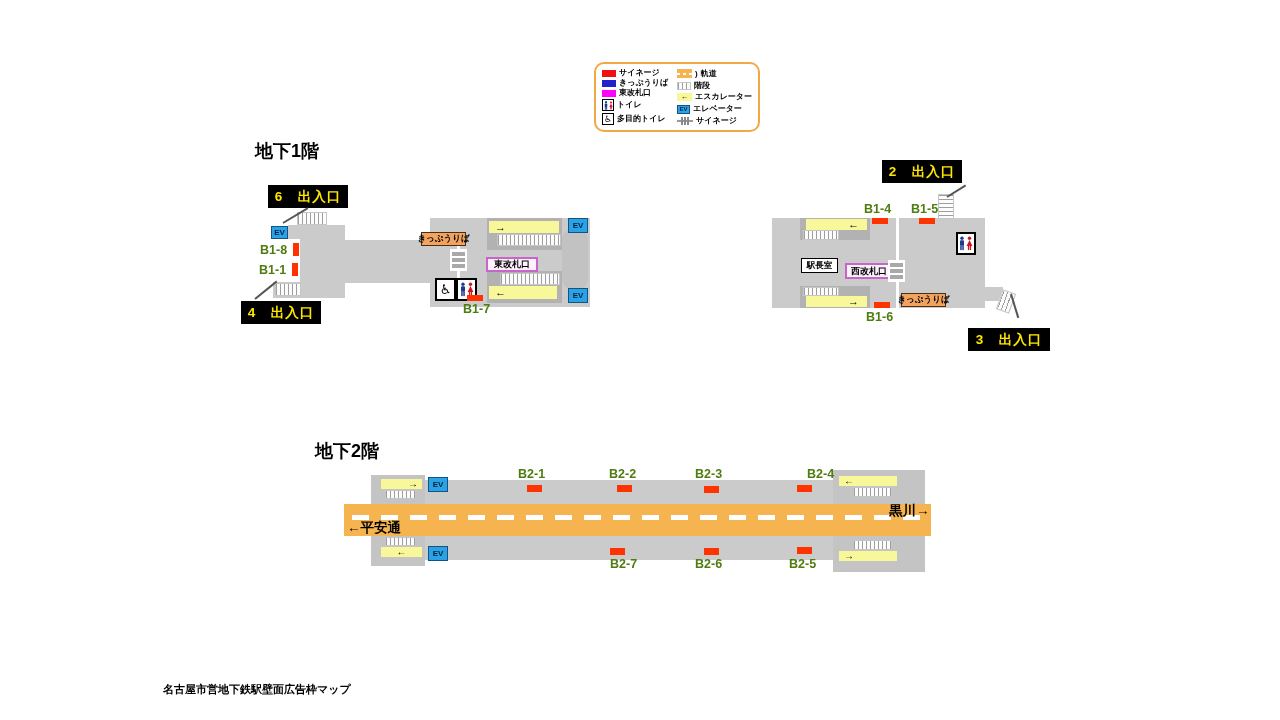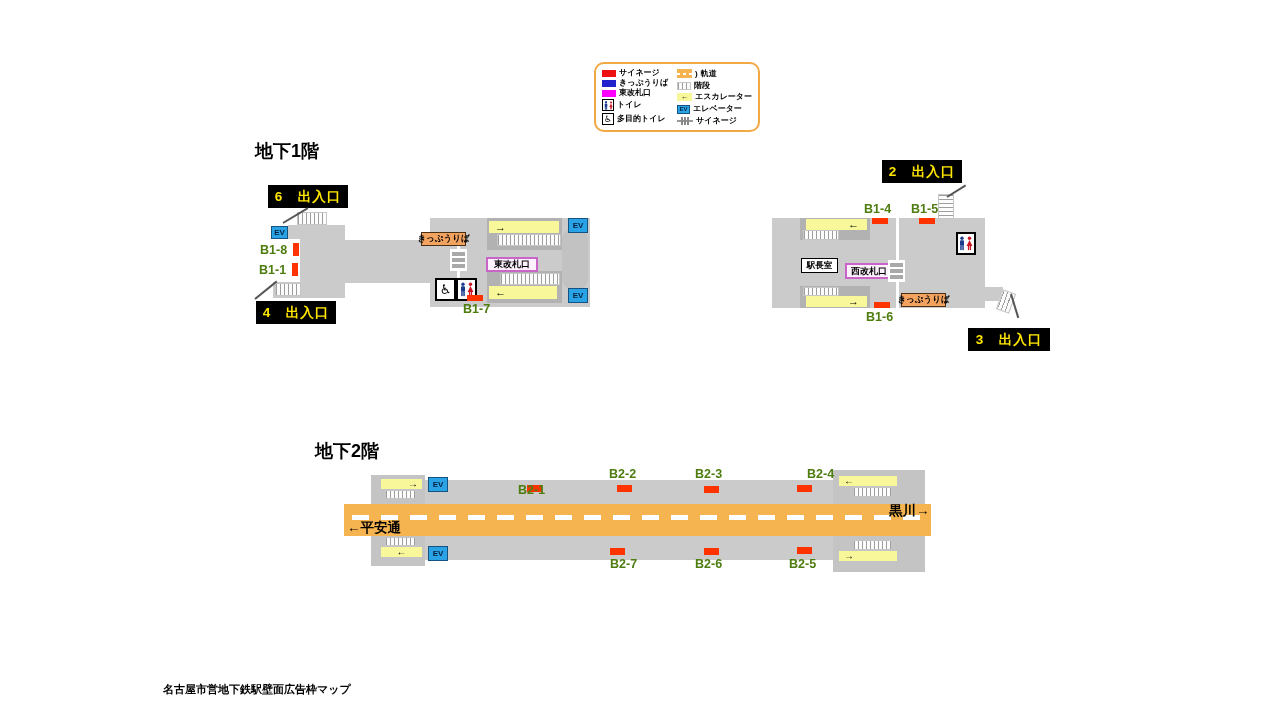--- a/index.html
+++ b/index.html
@@ -113,21 +113,21 @@
           <span style="position:absolute;left:10px;top:0;width:2px;height:8px;background:#888;"></span>
         </span>
         <span>サイネージ</span>
       </div>
     </div>
   </div>
 
   <div class="abs floor-heading" style="left:255px;top:142px;">地下1階</div>
 
   <div class="abs entrance" style="left:268px;top:185px;width:80px;height:23px;">6　出入口</div>
-  <div class="abs entrance" style="left:256px;top:301px;width:80px;height:23px;">4　出入口</div>
+  <div class="abs entrance" style="left:241px;top:301px;width:80px;height:23px;">4　出入口</div>
 
   <div class="abs gray" style="left:288px;top:225px;width:57px;height:14px;"></div>
   <div class="abs gray" style="left:300px;top:238px;width:45px;height:45px;"></div>
   <div class="abs gray" style="left:340px;top:240px;width:100px;height:43px;"></div>
   <div class="abs gray" style="left:430px;top:218px;width:160px;height:89px;"></div>
   <div class="abs gray" style="left:273px;top:282px;width:72px;height:16px;"></div>
 
   <div class="abs stairs" style="left:297px;top:212px;width:30px;height:13px;"></div>
   <div class="diag" style="left:283px;top:222px;width:29px;transform:rotate(-31deg);"></div>
   <div class="abs stairs" style="left:275px;top:283px;width:26px;height:13px;"></div>
@@ -276,21 +276,21 @@
   <div class="abs esc" style="left:839px;top:476px;width:58px;height:10px;padding-left:5px;box-sizing:border-box;">
       <span class="ar" style="font-size:10px;">←</span>
     </div>
   <div class="abs stairs" style="left:853px;top:487px;width:39px;height:10px;"></div>
   <div class="abs stairs" style="left:853px;top:540px;width:39px;height:10px;"></div>
   <div class="abs esc" style="left:839px;top:551px;width:58px;height:10px;padding-left:5px;box-sizing:border-box;">
       <span class="ar" style="font-size:10px;">→</span>
     </div>
 
   <div class="abs marker" style="left:527px;top:485px;width:15px;height:7px;"></div>
-  <div class="abs slot" style="left:518px;top:468px;margin-top:16px;">B2-1</div>
+  <div class="abs slot" style="left:518px;top:468px;">B2-1</div>
   <div class="abs marker" style="left:617px;top:485px;width:15px;height:7px;"></div>
   <div class="abs slot" style="left:609px;top:468px;">B2-2</div>
   <div class="abs marker" style="left:704px;top:486px;width:15px;height:7px;"></div>
   <div class="abs slot" style="left:695px;top:468px;">B2-3</div>
   <div class="abs marker" style="left:797px;top:485px;width:15px;height:7px;"></div>
   <div class="abs slot" style="left:788px;top:468px;margin-left:19px;">B2-4</div>
 
   <div class="abs marker" style="left:610px;top:548px;width:15px;height:7px;"></div>
   <div class="abs slot" style="left:610px;top:558px;">B2-7</div>
   <div class="abs marker" style="left:704px;top:548px;width:15px;height:7px;"></div>

